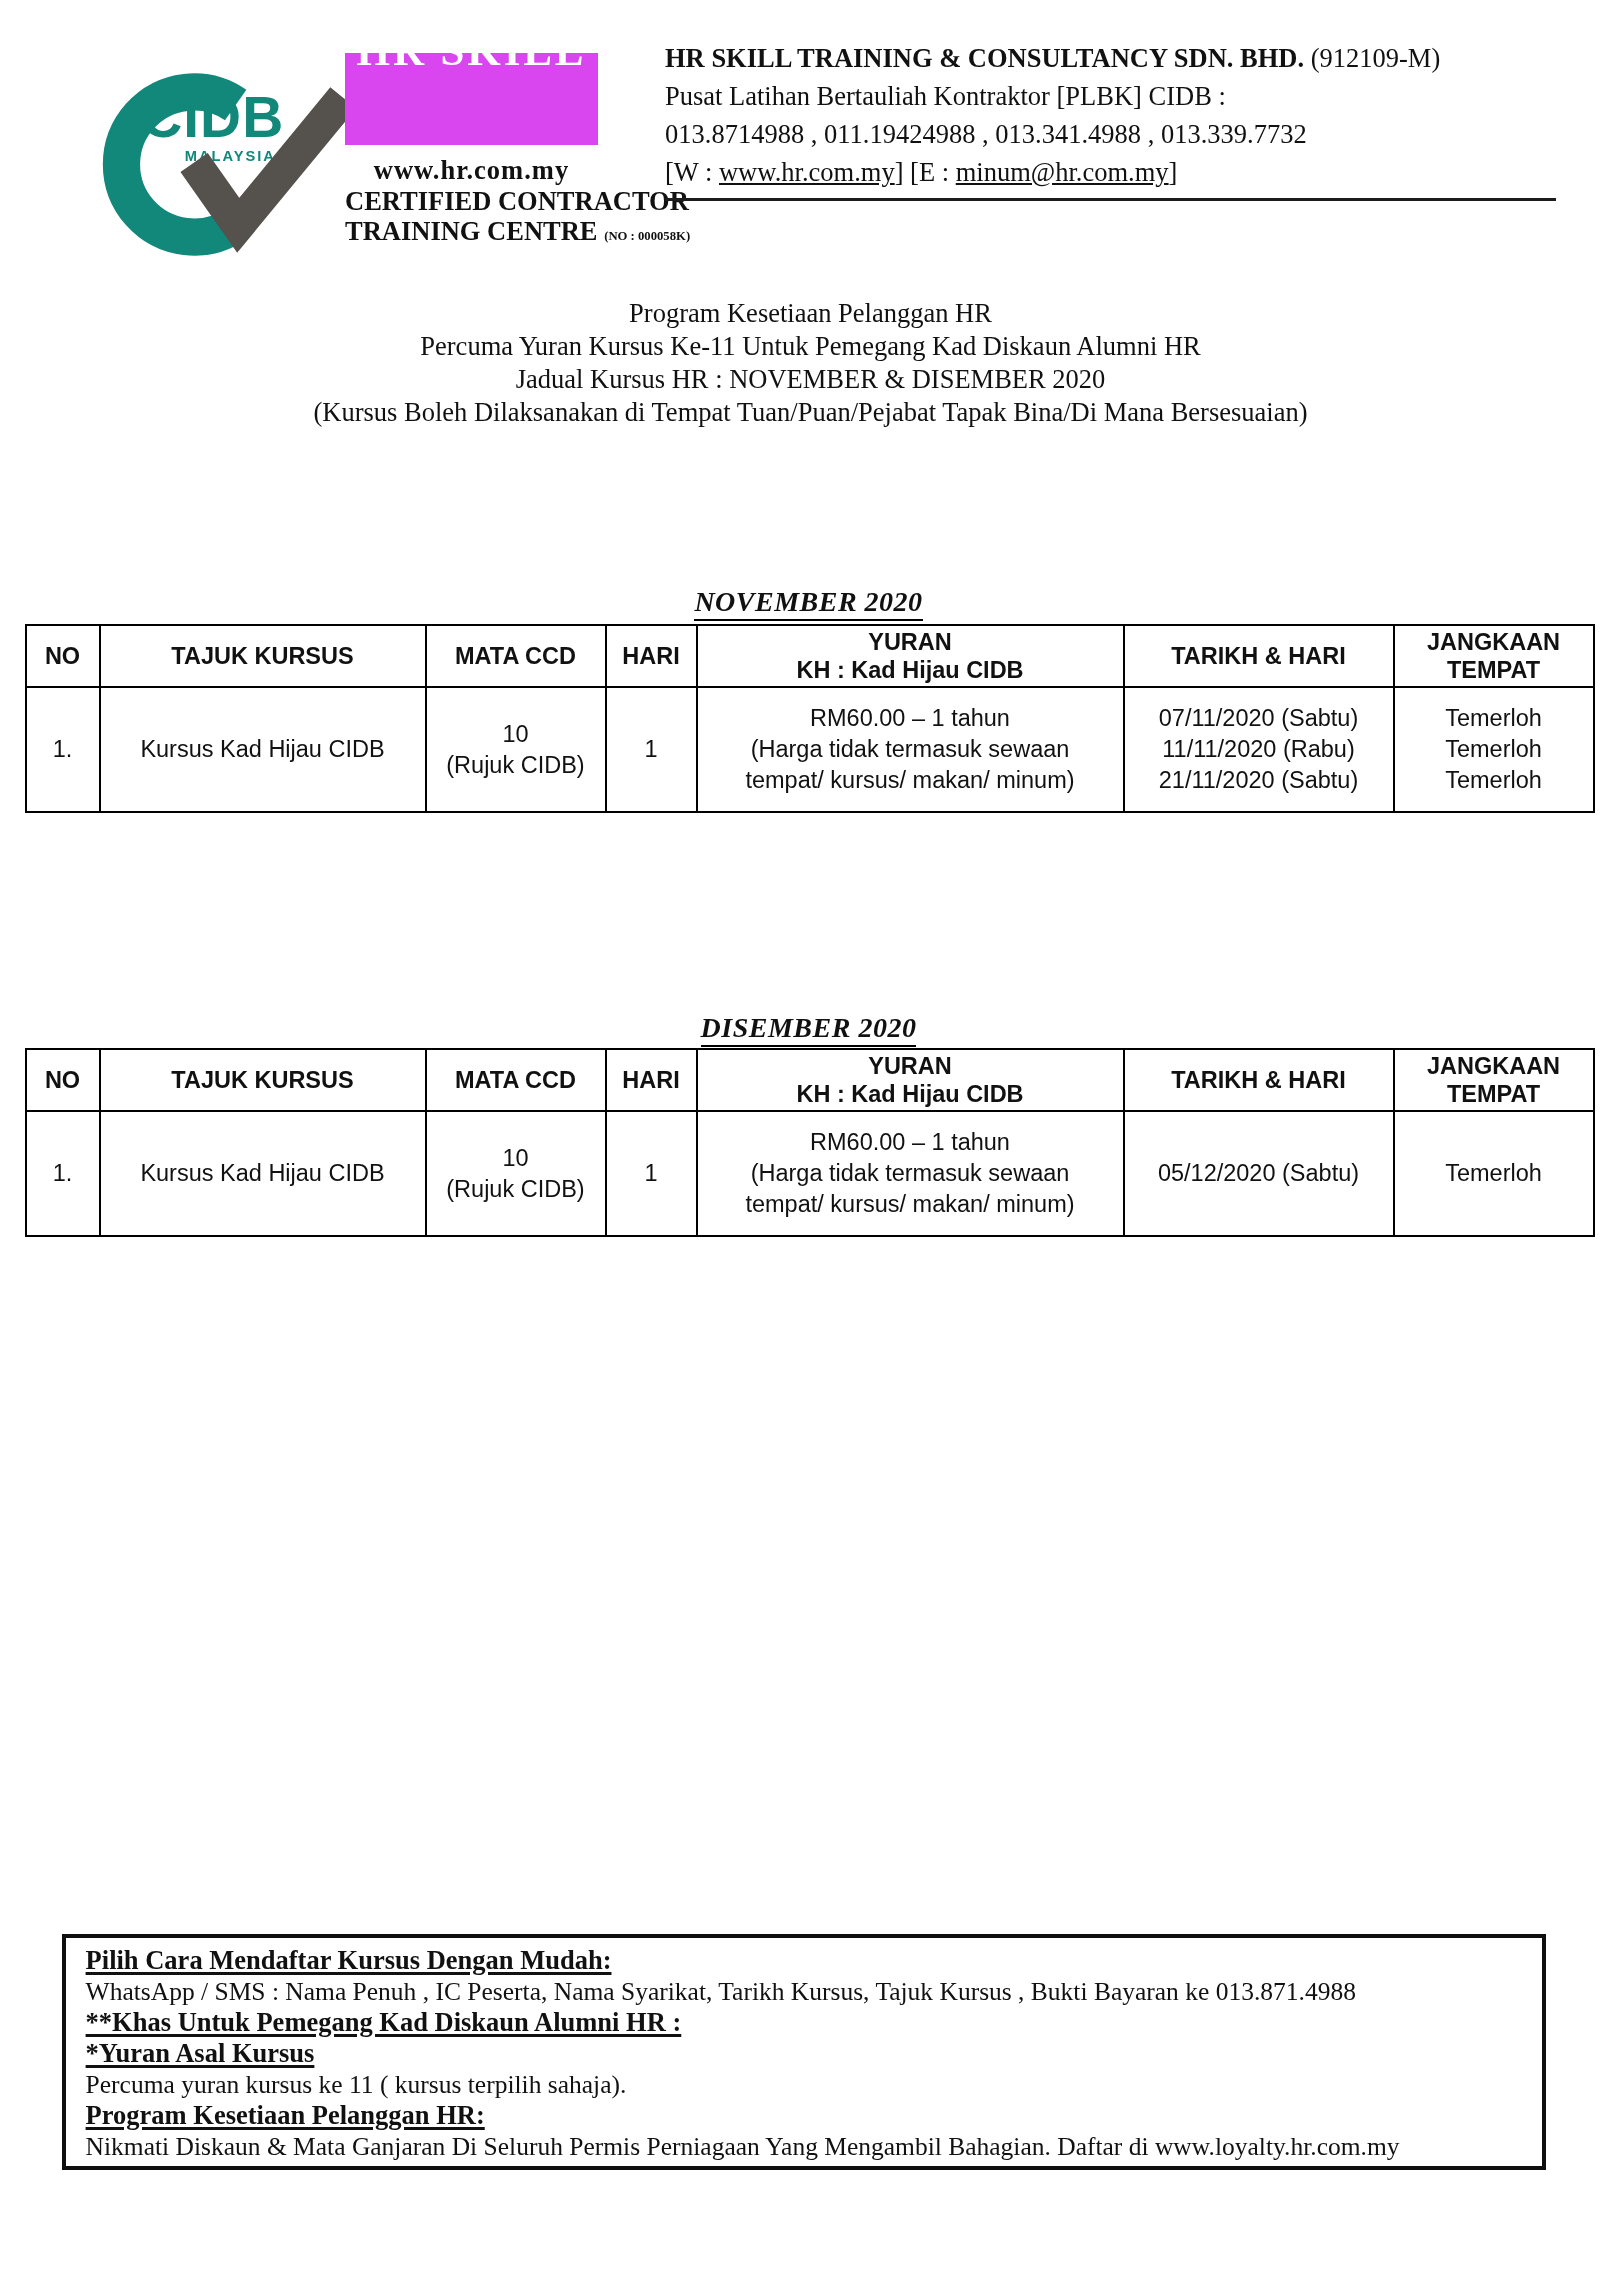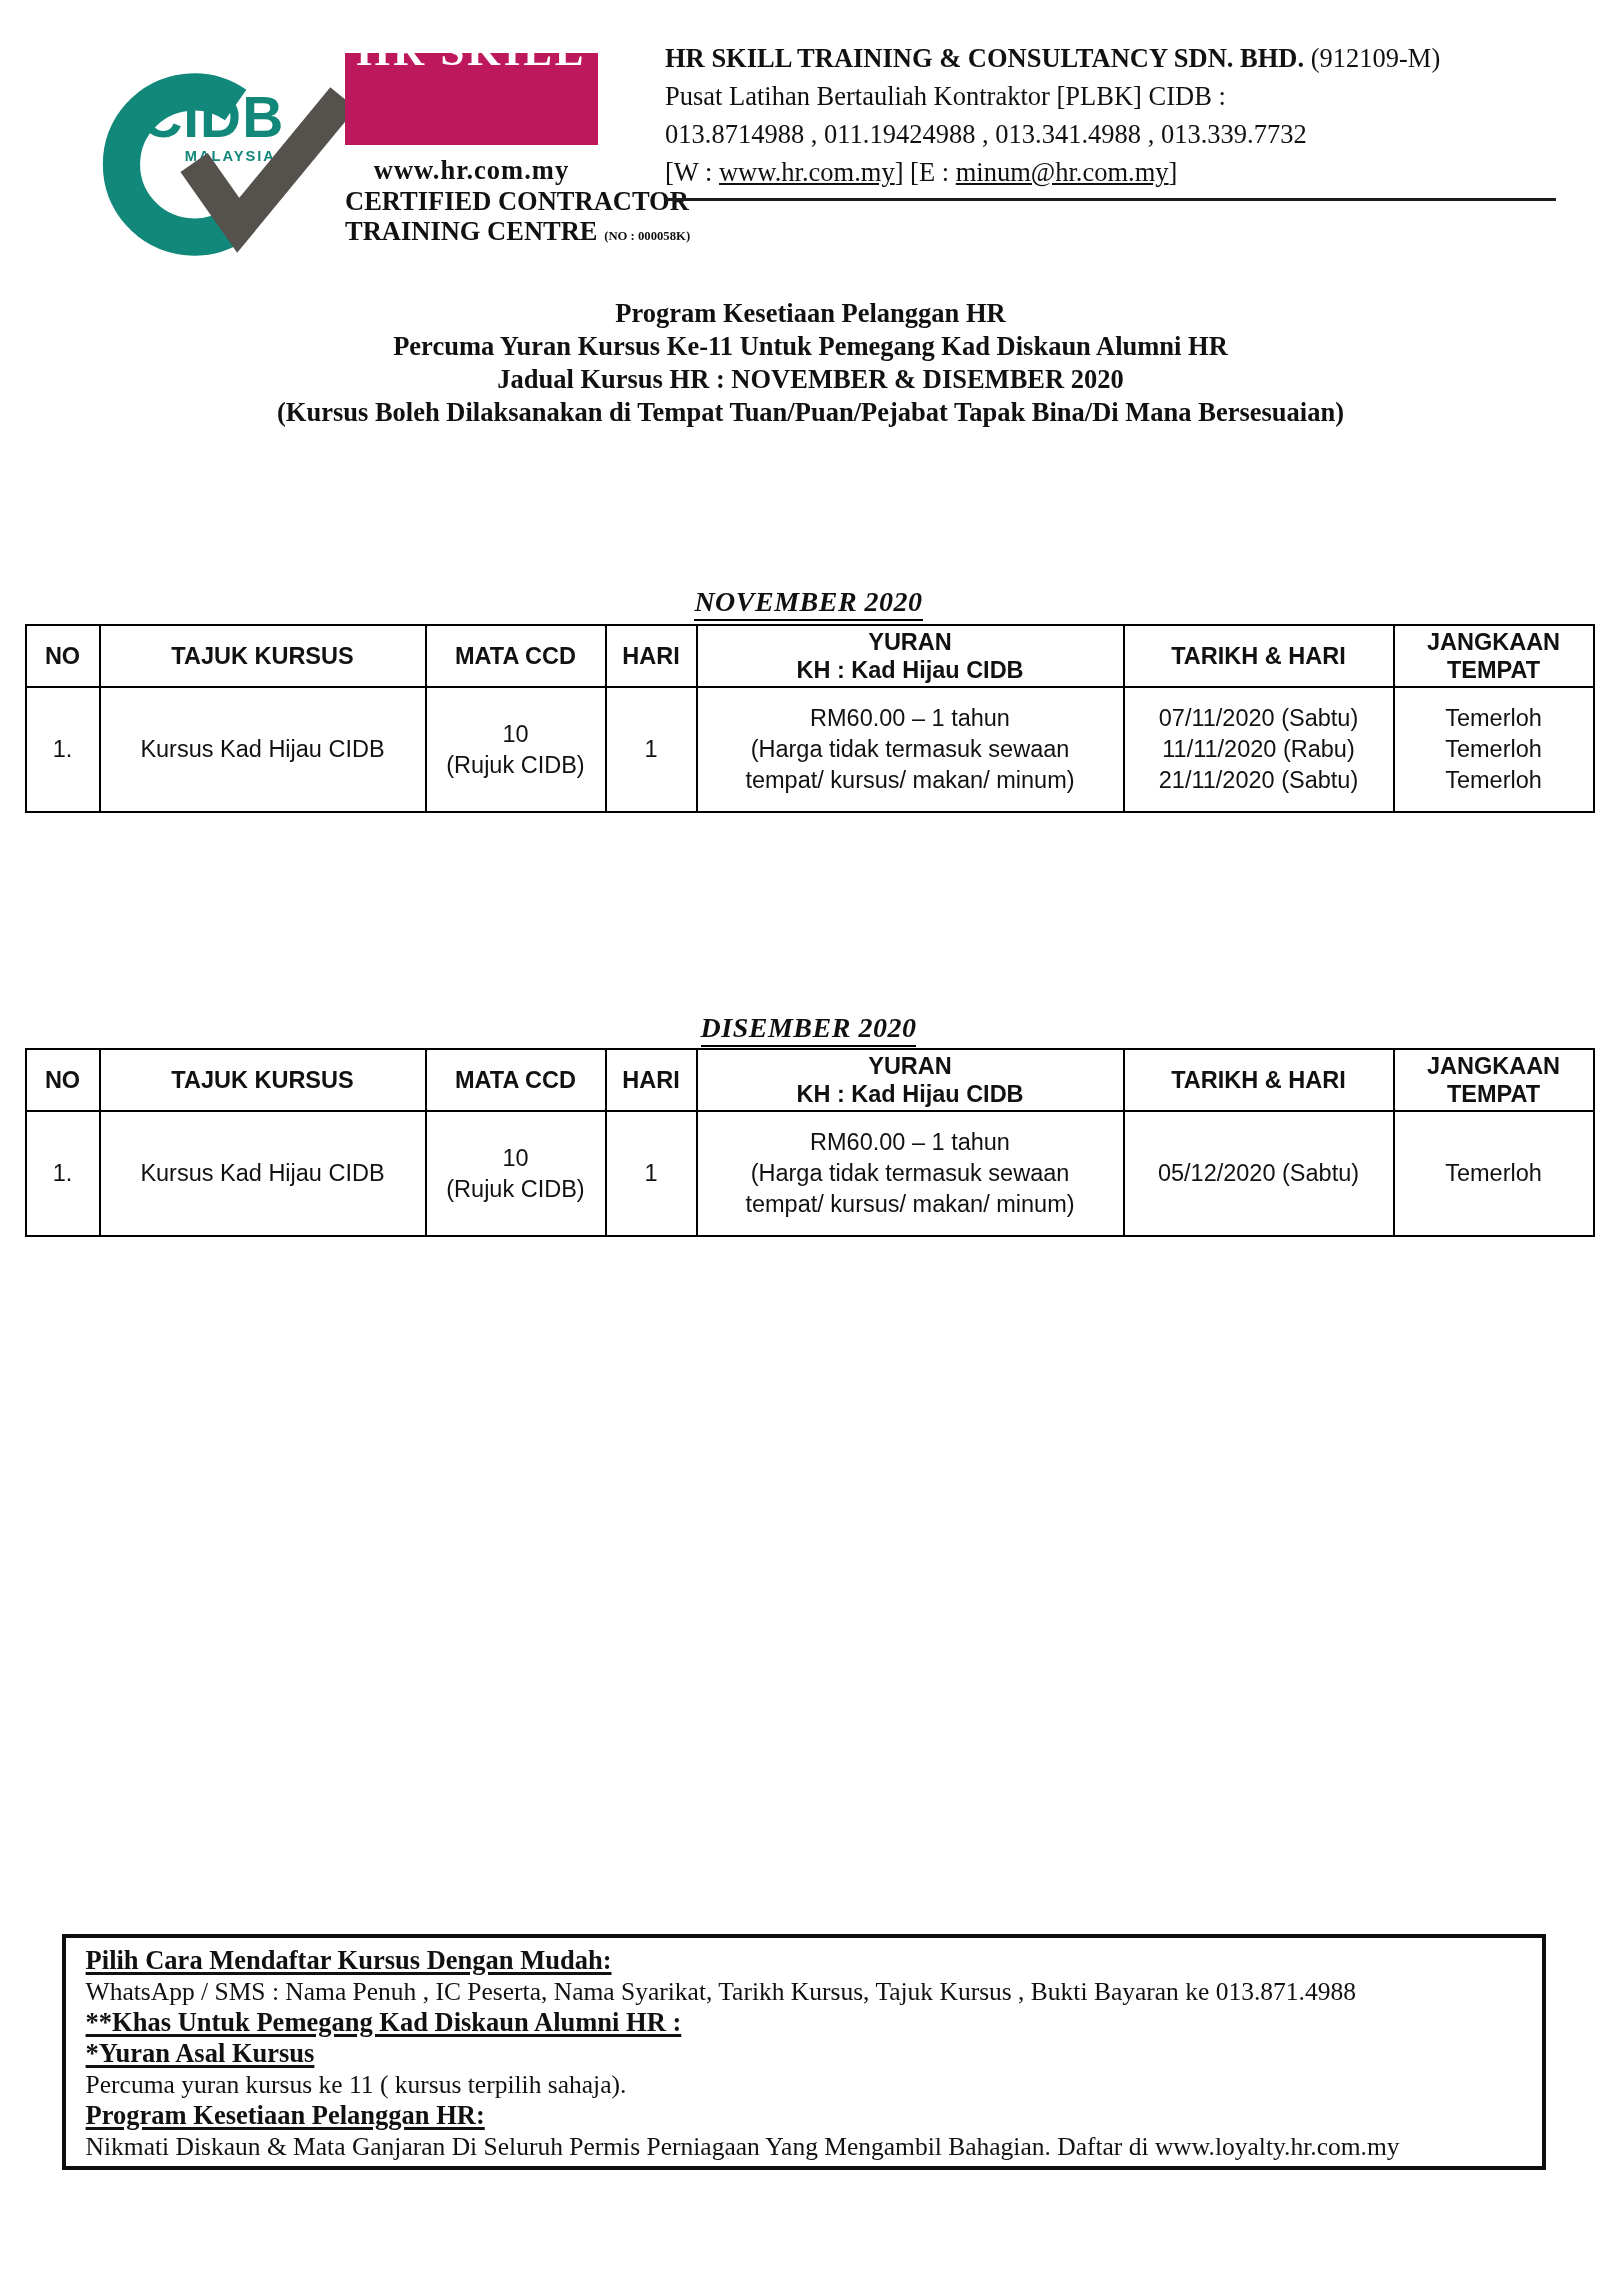--- a/index.html
+++ b/index.html
@@ -6,21 +6,21 @@
   html,body { background:#ffffff; }
   body {
     width:1621px; height:2293px; position:relative;
     font-family:"Liberation Serif", serif; color:#111;
   }
 
   
   .cidb-logo { position:absolute; left:93px; top:37px; }
   .logo-right { position:absolute; left:345px; top:53px; width:253px; text-align:center; }
   .hrskill-box {
-    background:#be185d; color:#fff; width:253px; height:92px;
+    background:#d946ef; color:#fff; width:253px; height:92px;
     display:flex; flex-direction:column; align-items:center; justify-content:center;
     padding:3.9px 5.9px;
     gap:40px;
   }
   .hrskill-title {
     font-family:"Liberation Serif", serif; font-weight:bold; font-size:43px;
     letter-spacing:2.9px; line-height:45px; white-space:nowrap;
   }
   .hrskill-rule { width:96%; height:2.9px; background:#fff; margin:2px 0 2.9px 0; }
   .hrskill-sub { font-size:11.3px; font-weight:bold; letter-spacing:0.4px; white-space:nowrap;text-decoration:underline; }
@@ -33,21 +33,21 @@
     position:absolute; left:665px; top:39px; width:891px;
     font-size:26.5px; line-height:38px;
     border-bottom:3.9px solid #1c1c1c; padding-bottom:6.9px;
   }
   .company-info .name { font-weight:bold; }
   .company-info a, .ul { text-decoration:underline; color:#111; }
 
   
   .title-block {
     position:absolute; top:297px; left:0; width:100%;
-    text-align:center; font-weight:bold; font-size:26.5px; line-height:33px;
+    text-align:center; font-weight:normal; font-size:26.5px; line-height:33px;
   }
 
   
   .month-heading {
     position:absolute; left:24.5px; width:1568px; text-align:center;
   }
   .month-heading span {
     display:inline-block; font-weight:bold; font-size:28px;
     border-bottom:2.9px solid #000; padding-bottom:1px; letter-spacing:0.5px;font-style:italic;
   }

